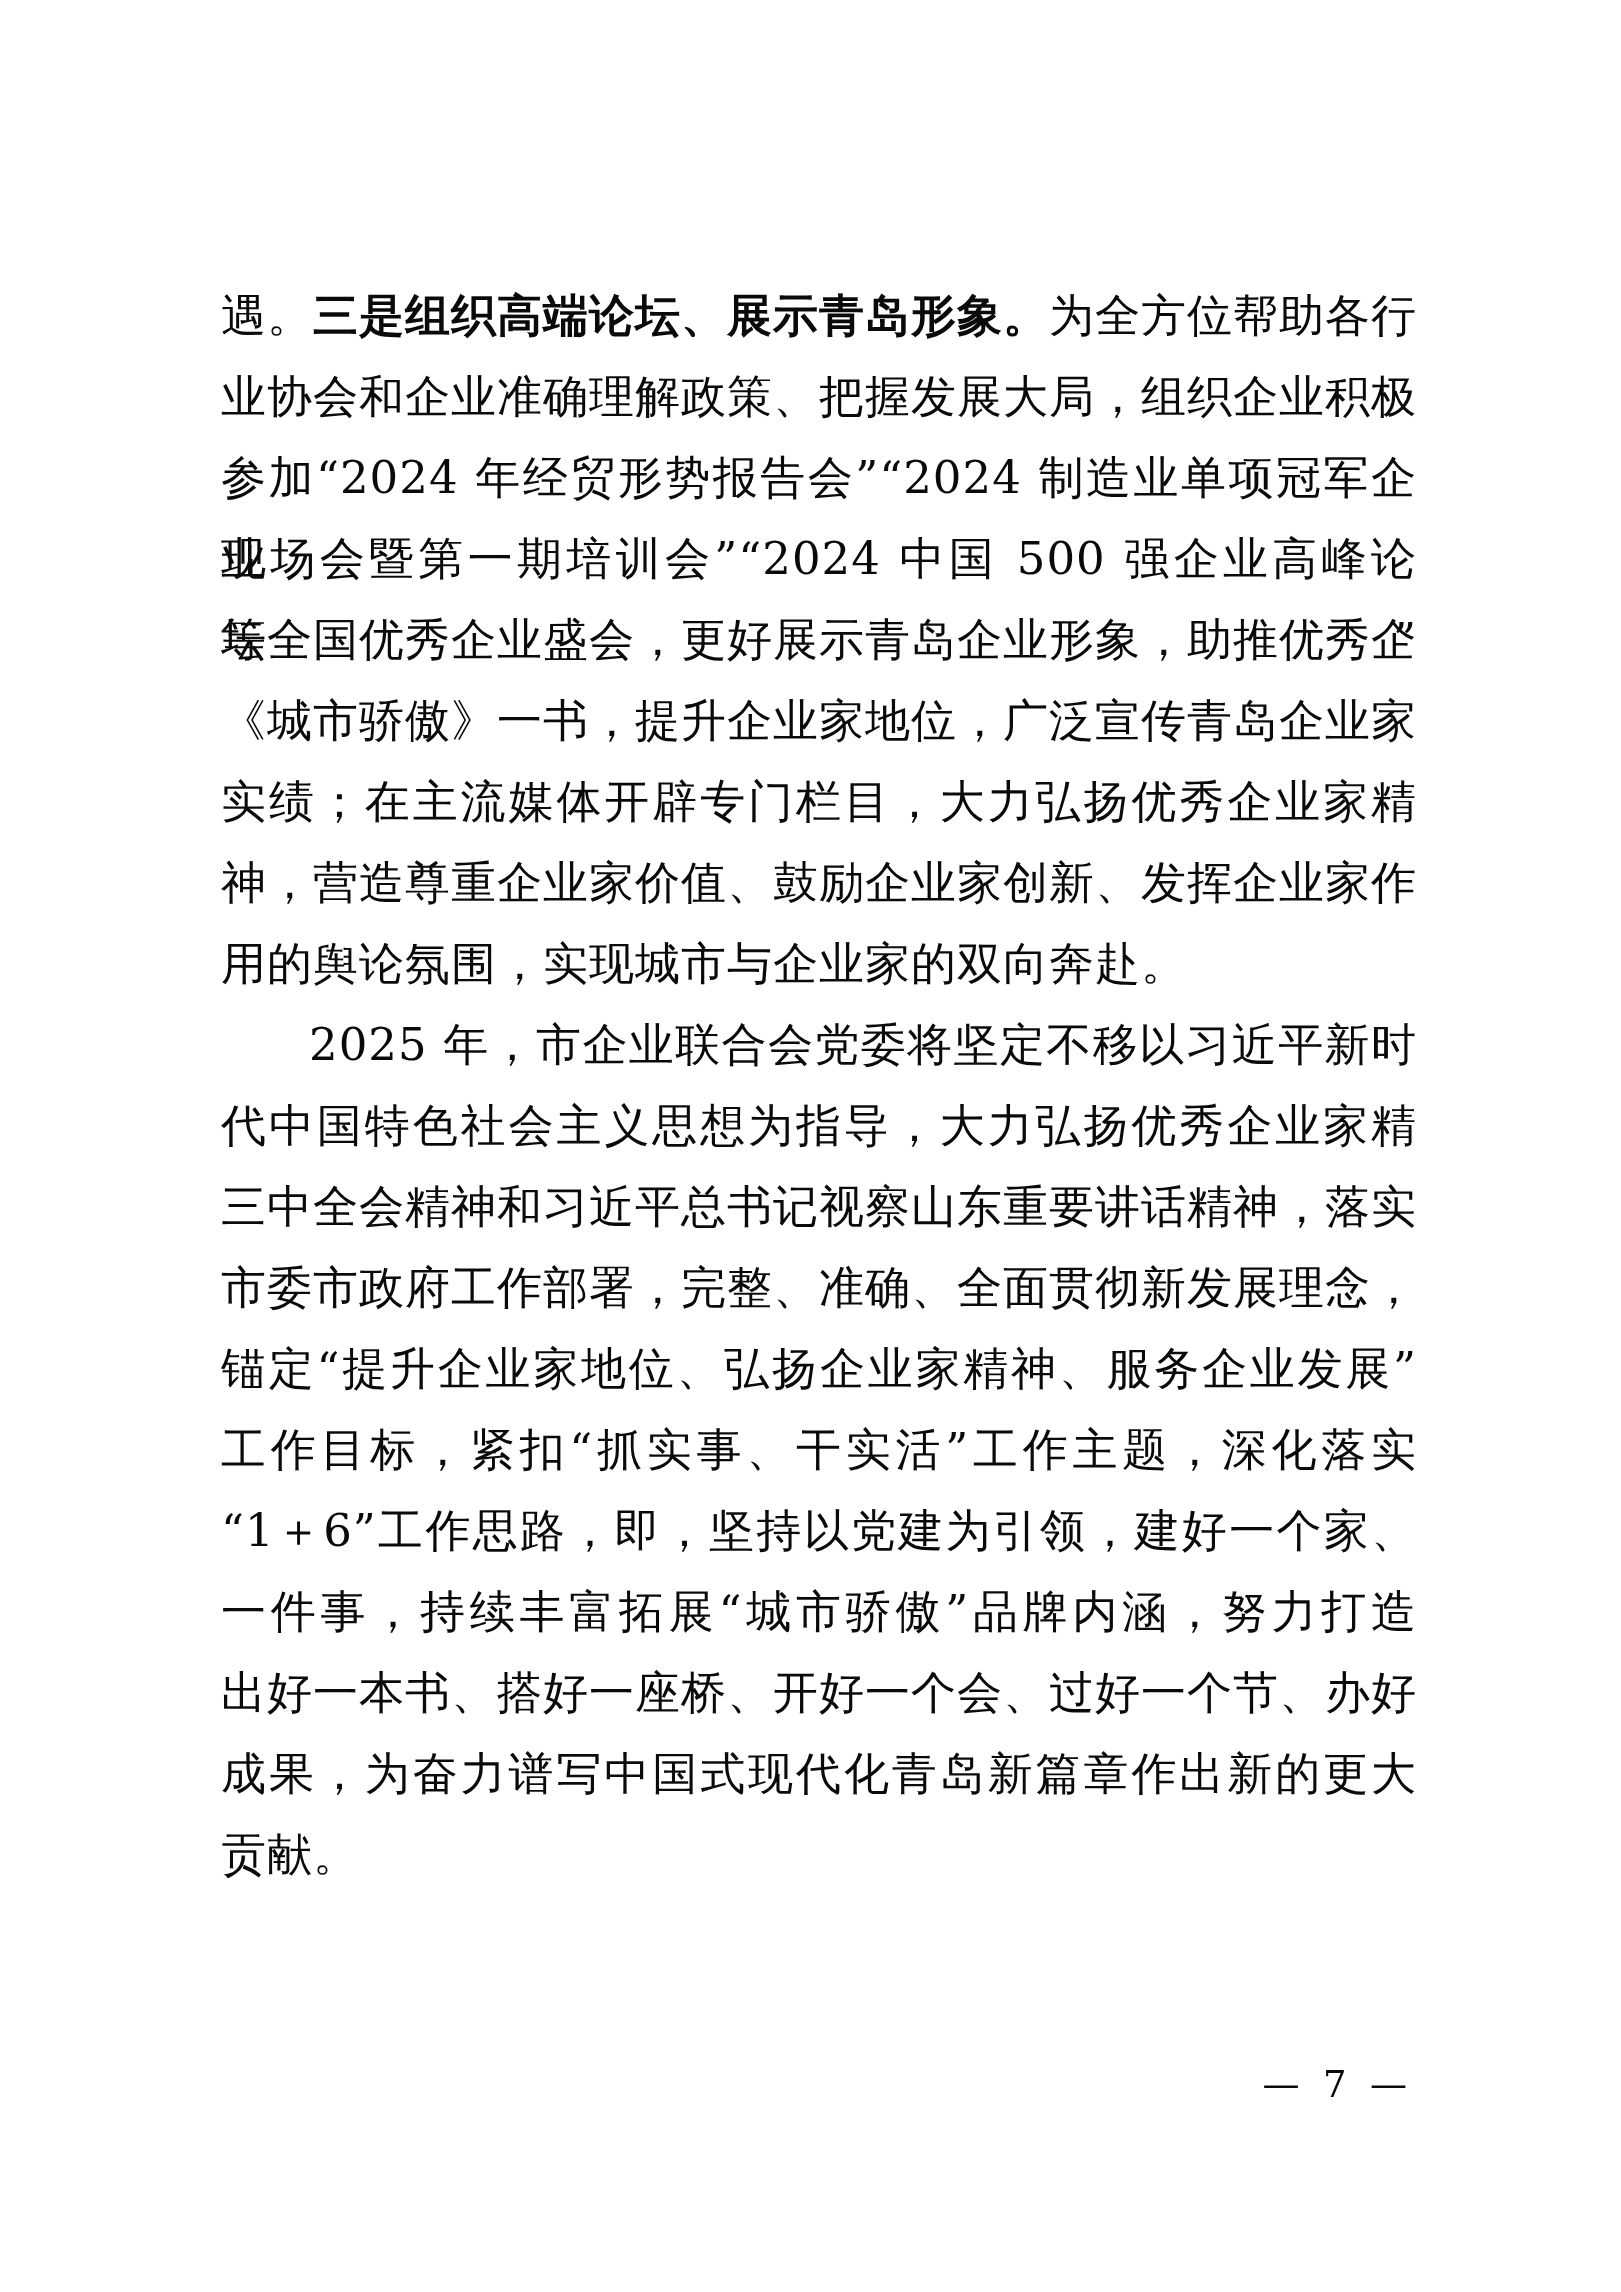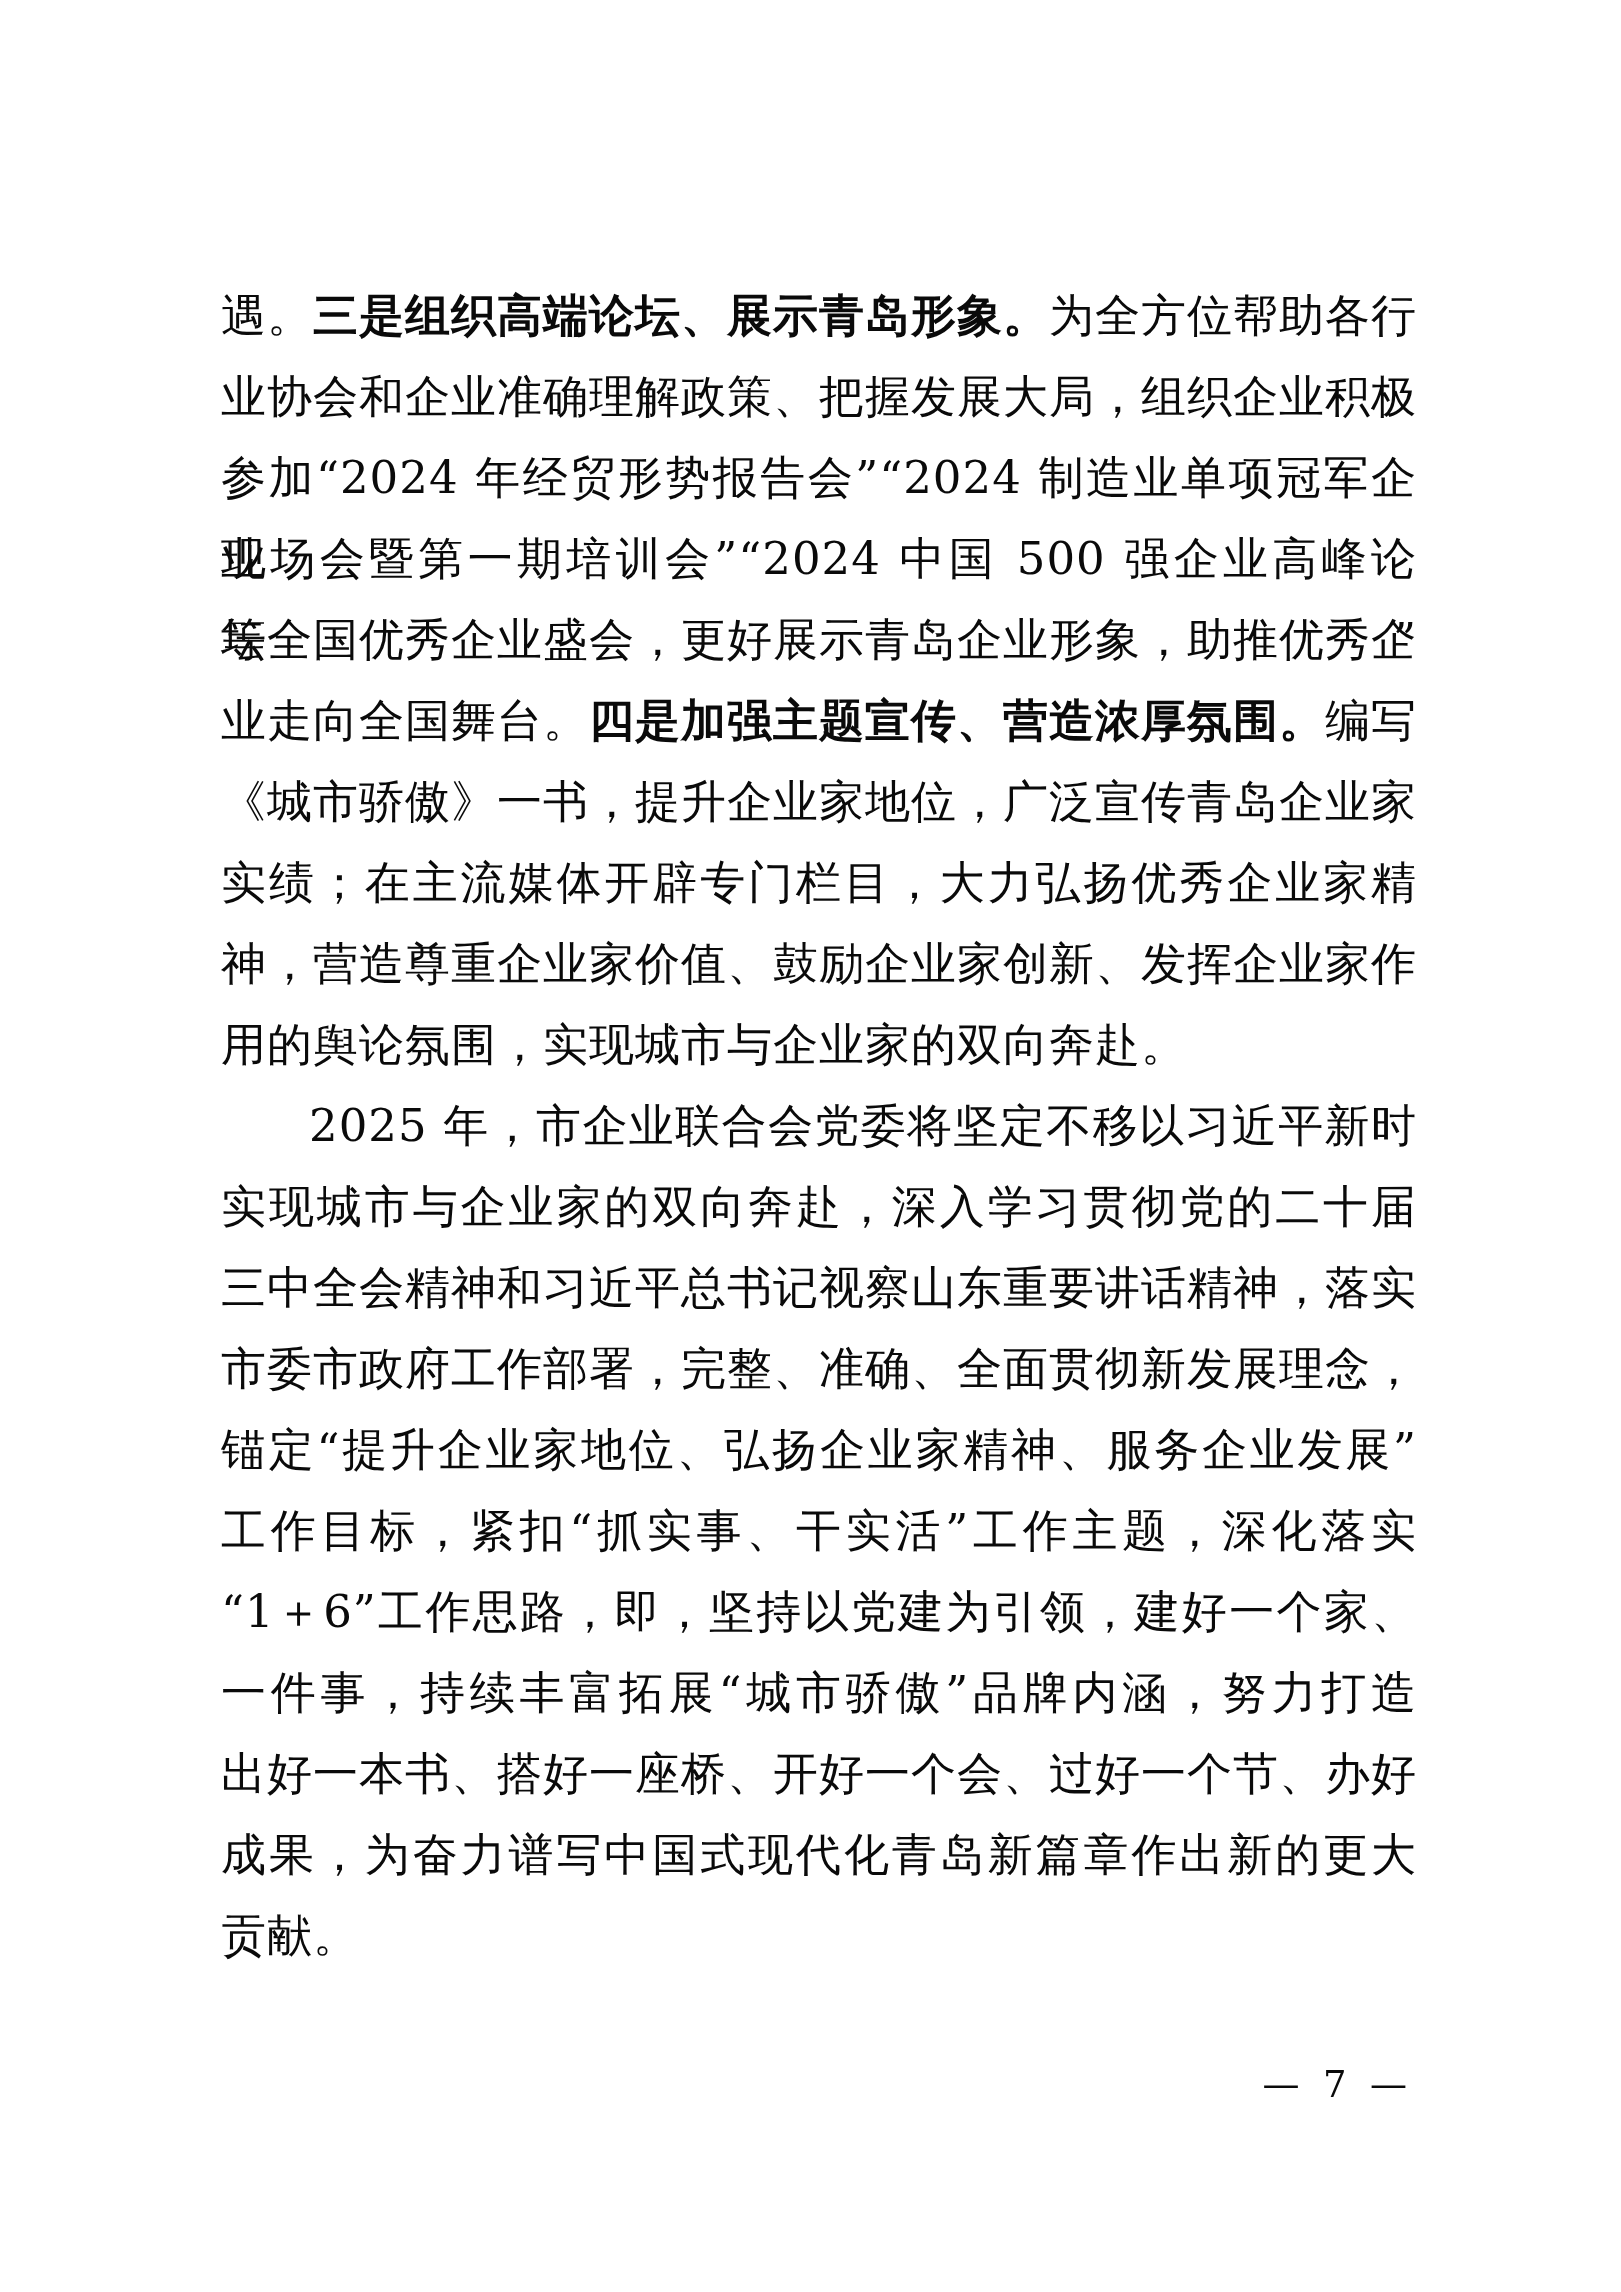--- a/index.html
+++ b/index.html
@@ -54,27 +54,26 @@
 </head>
 <body>
 
 <div class="page">
   <div class="text-block">
       <div class="line"><span class="seg">遇。</span><span class="seg bold">三是组织高端论坛、展示青岛形象。</span><span class="seg">为全方位帮助各行</span></div>
       <div class="line"><span class="seg">业协会和企业准确理解政策、把握发展大局，组织企业积极</span></div>
       <div class="line"><span class="seg">参加“2024 年经贸形势报告会”“2024 制造业单项冠军企业</span></div>
       <div class="line"><span class="seg">现场会暨第一期培训会”“2024 中国 500 强企业高峰论坛”</span></div>
       <div class="line"><span class="seg">等全国优秀企业盛会，更好展示青岛企业形象，助推优秀企</span></div>
-      <div class="line"><span class="seg">业走向全国舞台。</span><span class="seg bold">四是加强主题宣传、营造浓厚氛围。</span><span class="seg">编写</span></div>
       <div class="line"><span class="seg">《城市骄傲》一书，提升企业家地位，广泛宣传青岛企业家</span></div>
       <div class="line"><span class="seg">实绩；在主流媒体开辟专门栏目，大力弘扬优秀企业家精</span></div>
       <div class="line"><span class="seg">神，营造尊重企业家价值、鼓励企业家创新、发挥企业家作</span></div>
       <div class="line flush"><span class="seg">用的舆论氛围，实现城市与企业家的双向奔赴。</span></div>
       <div class="line indent"><span class="seg">2025 年，市企业联合会党委将坚定不移以习近平新时</span></div>
-      <div class="line"><span class="seg">实现城市与企业家的双向奔赴，深入学习贯彻党的二十届</span></div>
+      <div class="line"><span class="seg">代中国特色社会主义思想为指导，大力弘扬优秀企业家精</span></div>
       <div class="line"><span class="seg">三中全会精神和习近平总书记视察山东重要讲话精神，落实</span></div>
       <div class="line"><span class="seg">市委市政府工作部署，完整、准确、全面贯彻新发展理念，</span></div>
       <div class="line"><span class="seg">锚定“提升企业家地位、弘扬企业家精神、服务企业发展”</span></div>
       <div class="line"><span class="seg">工作目标，紧扣“抓实事、干实活”工作主题，深化落实</span></div>
       <div class="line"><span class="seg">“1＋6”工作思路，即，坚持以党建为引领，建好一个家、</span></div>
       <div class="line"><span class="seg">一件事，持续丰富拓展“城市骄傲”品牌内涵，努力打造</span></div>
       <div class="line"><span class="seg">出好一本书、搭好一座桥、开好一个会、过好一个节、办好</span></div>
       <div class="line"><span class="seg">成果，为奋力谱写中国式现代化青岛新篇章作出新的更大</span></div>
       <div class="line flush"><span class="seg">贡献。</span></div>
     </div>

